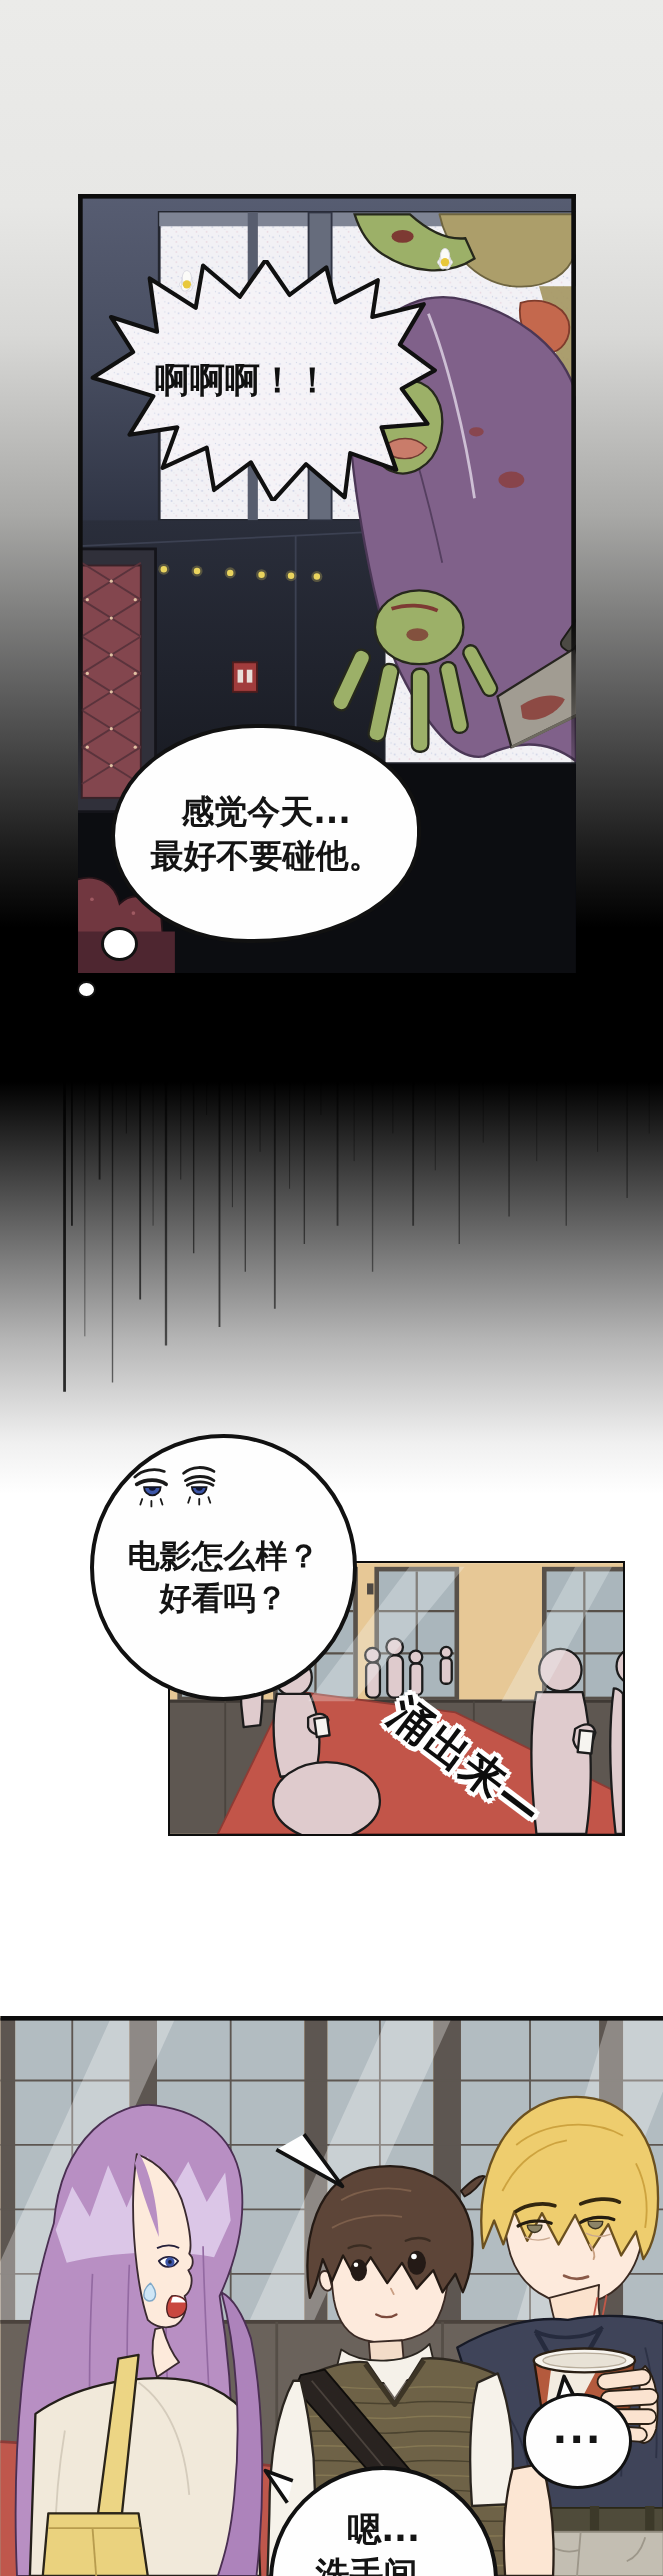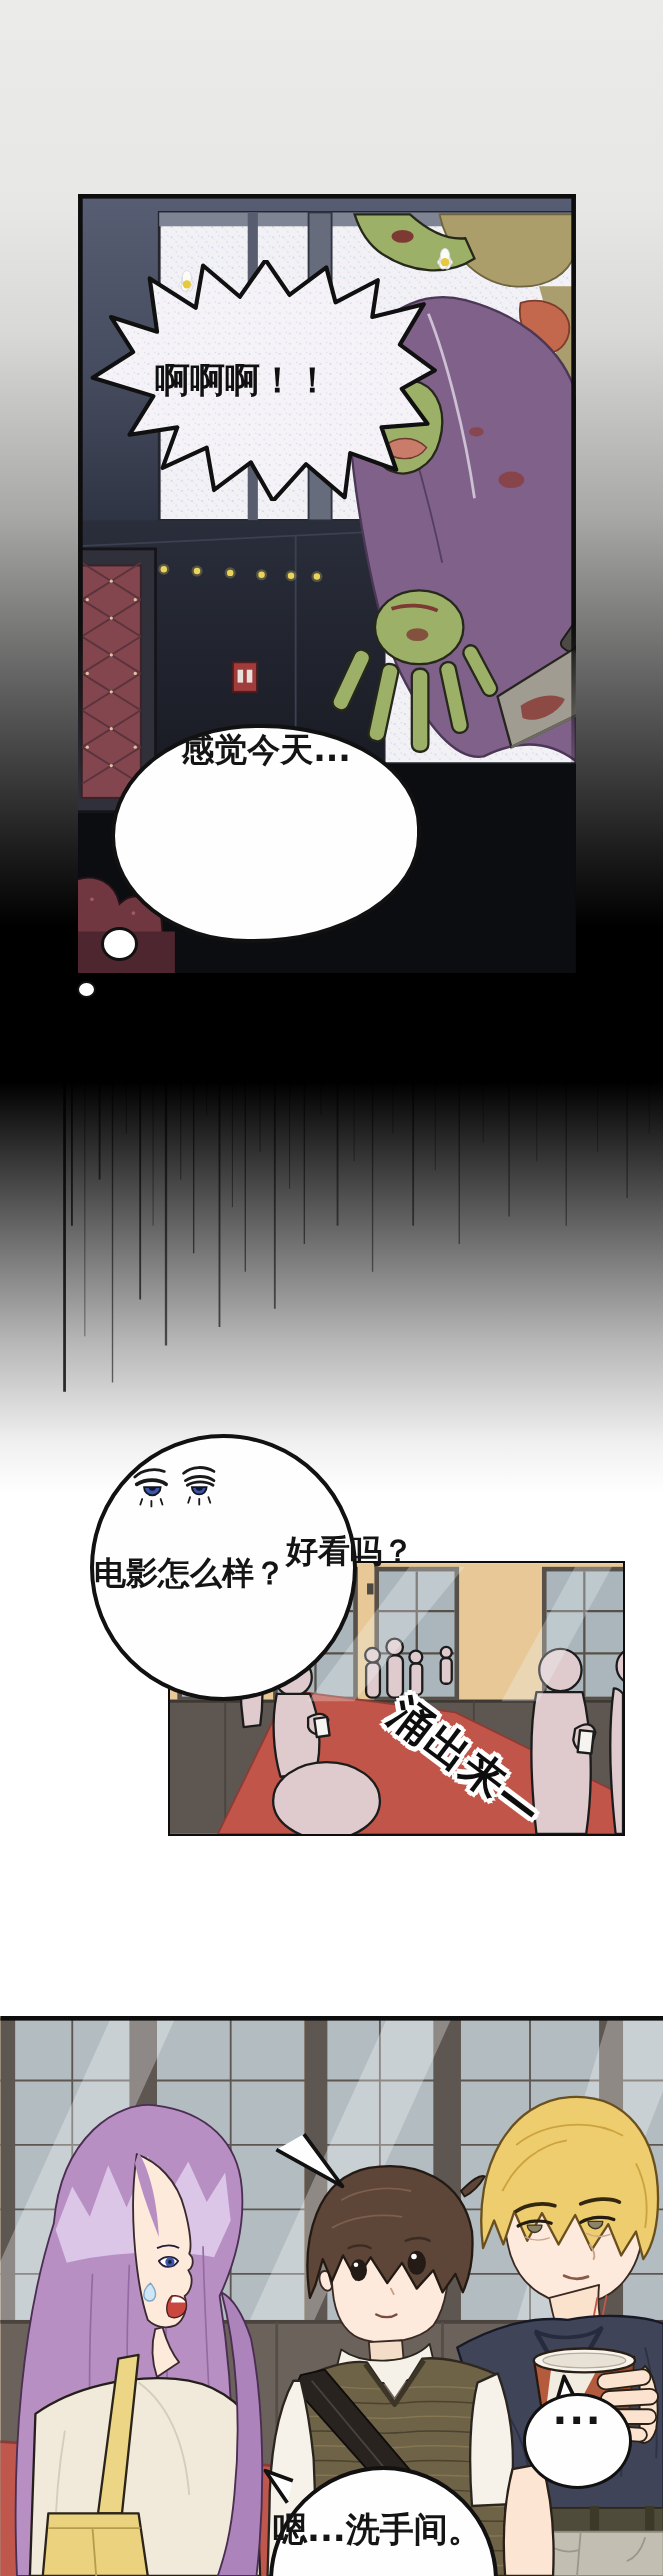--- a/index.html
+++ b/index.html
@@ -5,21 +5,21 @@
   html,body{margin:0;padding:0;background:#fff;}
   #page{position:relative;width:664px;height:2576px;overflow:hidden;
     font-family:"DejaVu Sans","Liberation Sans",sans-serif;
     background:linear-gradient(to bottom,
       #ebebe9 0%, #e7e7e5 8%, #d8d8d6 13%, #a8a8a6 20%, #5c5c5c 27%,
       #1c1c1c 33%, #000 36%, #000 42%, #5a5a5a 47%, #b5b5b5 52%,
       #f0f0f0 56%, #ffffff 58%, #ffffff 100%);}
   .abs{position:absolute;}
   svg{display:block;}
   .bubble{position:absolute;background:#fefefe;border:3.7px solid #111;
-    display:flex;align-items:flex-start;justify-content:center;
+    display:flex;flex-direction:column;align-items:center;justify-content:center;
     text-align:center;font-weight:800;color:#141414;line-height:1.32;box-sizing:border-box;}
   .bubble .ln{white-space:nowrap;}
   .btail{position:absolute;pointer-events:none;}
   #scream-text{position:absolute;inset:0;display:flex;flex-direction:column;
     align-items:center;justify-content:center;padding-right:37px;
     font-weight:800;color:#101010;font-size:35px;line-height:1.3;text-align:center;gap:16px;}
   #sfx-pour{position:absolute;left:412px;top:1685px;transform:rotate(37deg);
     transform-origin:left top;font-size:43px;font-weight:800;color:#0d0d0d;
     letter-spacing:1.8px;white-space:nowrap;
     text-shadow:-3.7px -3.7px 0 #fff,3.7px -3.7px 0 #fff,-3.7px 3.7px 0 #fff,3.7px 3.7px 0 #fff,
@@ -267,20 +267,21 @@
       <polygon points="8,128 52,100 28,62 78,78 70,20 120,52 128,6 168,40 196,0 222,38 262,8 272,46 318,22 312,62 368,48 342,92 380,120 344,140 372,178 322,182 338,228 288,210 282,258 240,222 204,262 180,220 140,250 132,204 84,226 100,182 48,190 74,148" fill="url(#spk2)" stroke="#101010" stroke-width="4.5" stroke-linejoin="round"></polygon>
     </svg>
     <div id="scream-text">
       <span class="ln">啊啊啊！！</span>
     </div>
   </div>
 
   <div class="bubble" style="left:111px;top:724px;width:310px;height:219px;font-size:33px;
               border-width:4.1px;border-radius:48% 52% 55% 45% / 52% 48% 50% 50%;">
     <span class="ln">感觉今天...</span>
+    <span class="ln">最好不要碰他。</span>
   </div>
   <div class="thought-dot" style="left:101px;top:927px;width:31px;height:28px;"></div>
   <div class="thought-dot" style="left:77px;top:981px;width:14.7px;height:13px;border-width:2.8px;"></div>
 
   <div class="abs" style="left:168px;top:1561px;width:453px;height:271px;border:2.8px solid #0d0d0d;">
     <svg width="453" height="271" viewBox="0 0 492 294">
       <rect width="492" height="294" fill="#e7c896"></rect>
       <g>
         <g fill="#575049">
           <rect x="8" y="4" width="86" height="146"></rect>
@@ -369,21 +370,21 @@
       <path d="M68,27 A4,4 0 1,0 76,27 Z" fill="#0e1430"></path>
       <g stroke="#1a1a1a" stroke-width="2" stroke-linecap="round">
         <line x1="10" y1="40" x2="8" y2="46"></line>
           <line x1="20" y1="42" x2="20" y2="48"></line>
           <line x1="30" y1="40" x2="32" y2="46"></line>
         <line x1="62" y1="38" x2="60" y2="44"></line>
           <line x1="72" y1="40" x2="72" y2="46"></line>
           <line x1="82" y1="38" x2="84" y2="44"></line>
       </g>
     </svg>
-    <span class="ln" style="margin-top:22px;">电影怎么样？</span>
+    <span class="ln" style="margin-top:5px;">电影怎么样？</span>
     <span class="ln">好看吗？</span>
   </div>
 
   <div id="sfx-pour">涌出来—</div>
 
   <div class="abs" style="left:0;top:2016px;width:664px;height:560px;">
     <svg width="664" height="560" viewBox="0 0 720 608">
       <defs>
         <clipPath id="vclip">
           <path d="M330,392 C360,378 380,374 398,376 L428,420 L458,372 C480,370 510,376 540,390 L552,608 L322,608 Z"></path>

